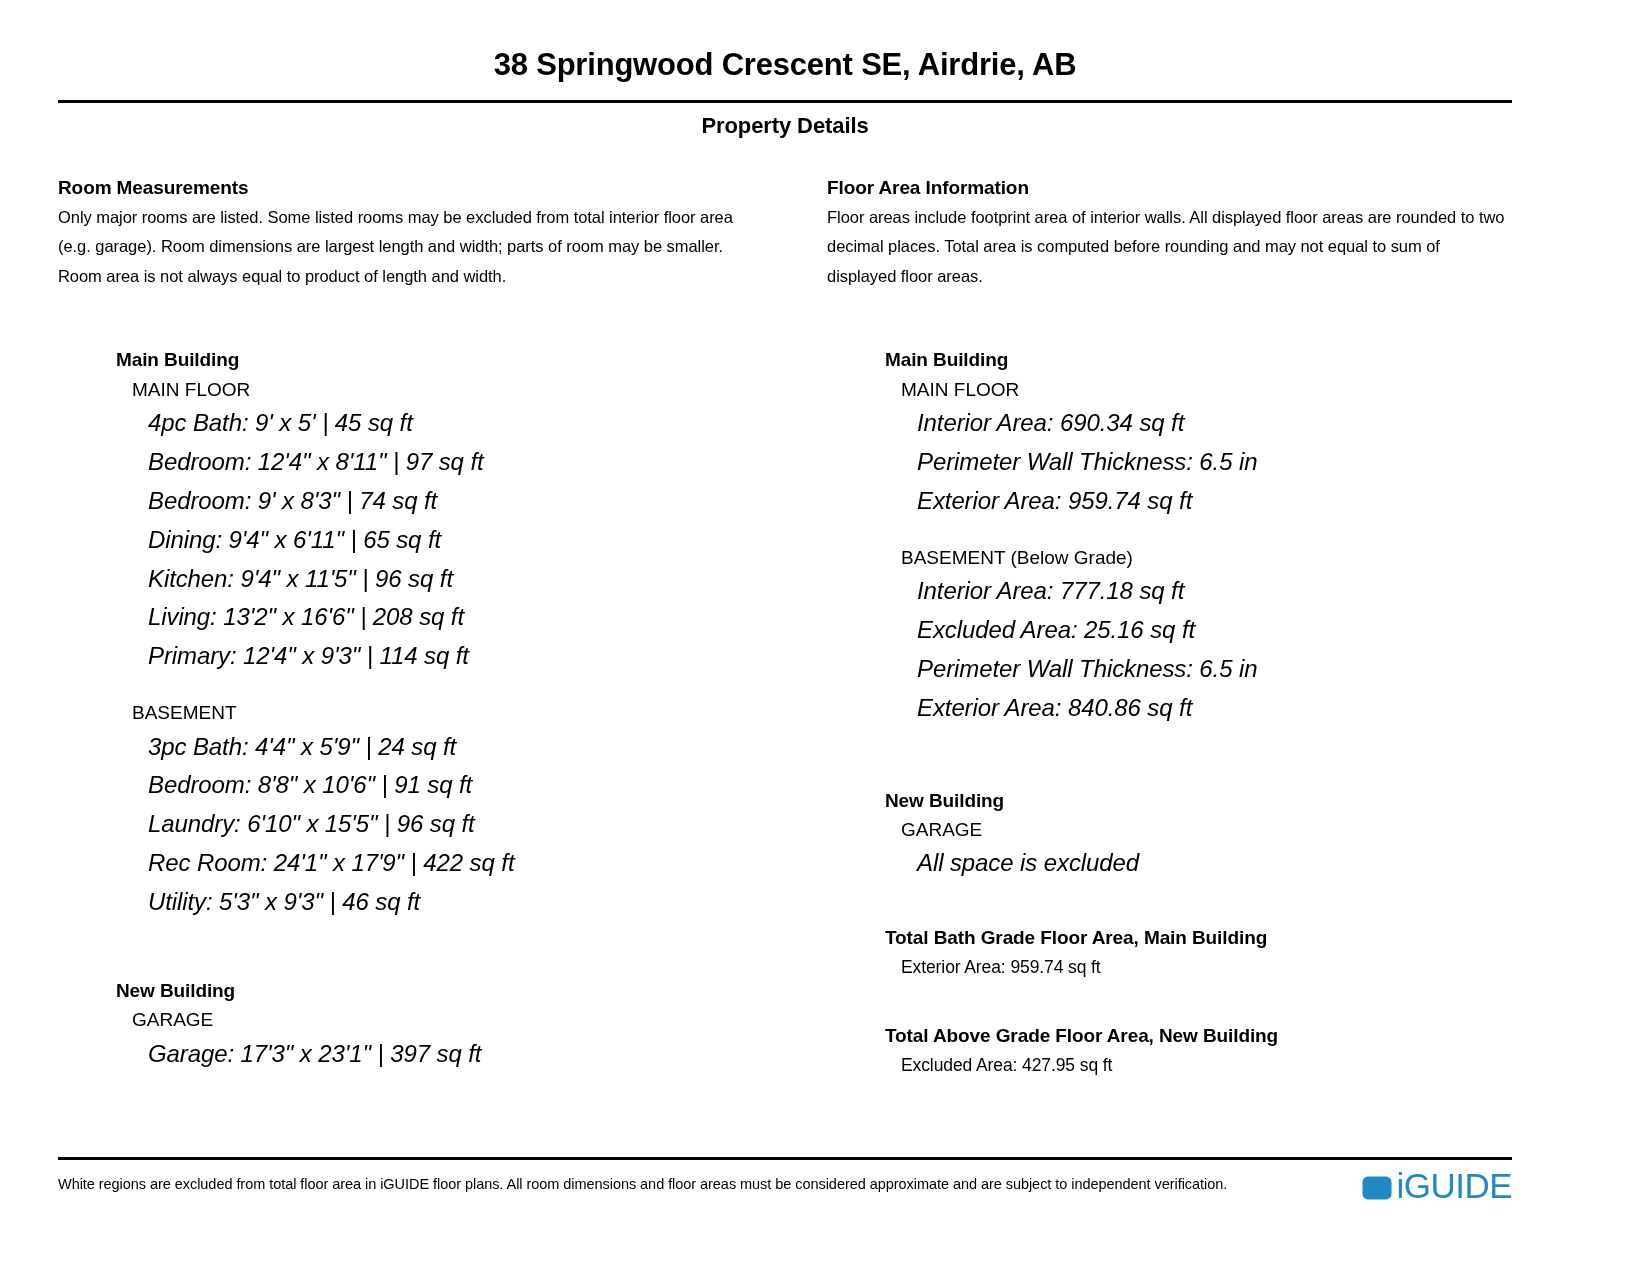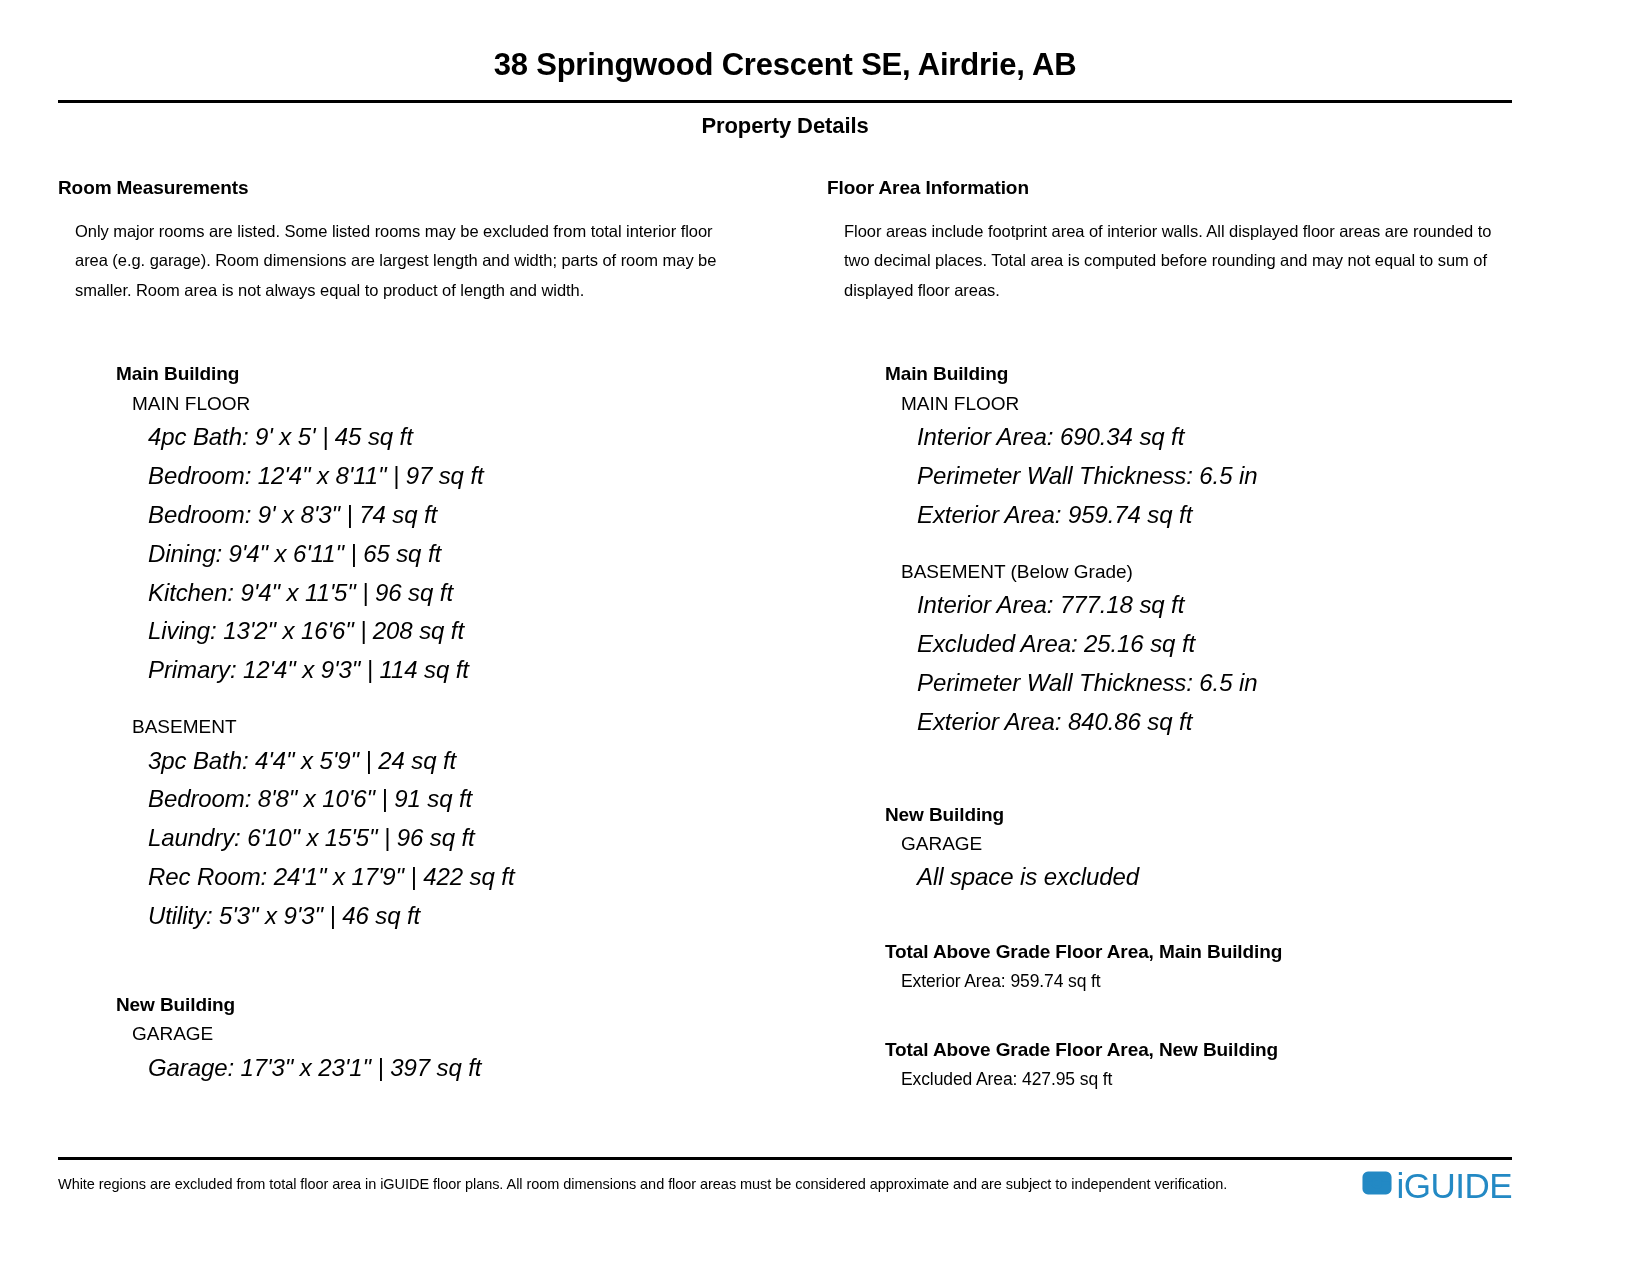--- a/index.html
+++ b/index.html
@@ -52,28 +52,27 @@
   .col {
     width: 50%;
     box-sizing: border-box;
   }
   .col-left  { padding-right: 40px; }
   .col-right { padding-left: 42px; }
 
   .section-title {
     font-size: 19px;
     font-weight: bold;
-    margin-bottom: 18px;
+    margin-bottom: 4px;
     letter-spacing: -0.1px;
   }
   .section-note {
     font-size: 16.5px;
     line-height: 1.78;
     letter-spacing: -0.05px;
-    margin-left: 17px;
   }
 
   .group {
     margin-top: 54px;
   }
   .building-name {
     font-size: 19px;
     font-weight: bold;
     padding-left: 58px;
     letter-spacing: -0.1px;
@@ -125,21 +124,21 @@
     padding-top: 14px;
   }
   .footer-text {
     font-size: 14.5px;
     line-height: 1.4;
     letter-spacing: -0.05px;
     max-width: 1290px;
   }
   .logo {
     display: flex;
-    align-items: flex-start;
+    align-items: flex-end;
     gap: 4px;
     margin-top: -6px;
     flex: 0 0 auto;
   }
   .logo-mark {
     width: 30px;
     height: 30px;
     flex: 0 0 auto;
   }
   .logo-text {
@@ -217,21 +216,21 @@
 
       <div class="gap-xl"></div>
       <div>
         <div class="building-name">New Building</div>
         <div class="level-name">GARAGE</div>
         <div class="entry">All space is excluded</div>
       </div>
 
       <div class="gap-lg"></div>
       <div>
-        <div class="total-title">Total Above Grade Floor Area, Main Building</div>
+        <div class="total-title">Total Bath Grade Floor Area, Main Building</div>
         <div class="total-entry">Exterior Area: 959.74 sq ft</div>
       </div>
 
       <div class="gap-lg"></div>
       <div>
         <div class="total-title">Total Above Grade Floor Area, New Building</div>
         <div class="total-entry">Excluded Area: 427.95 sq ft</div>
       </div>
     </div>
   </div>

